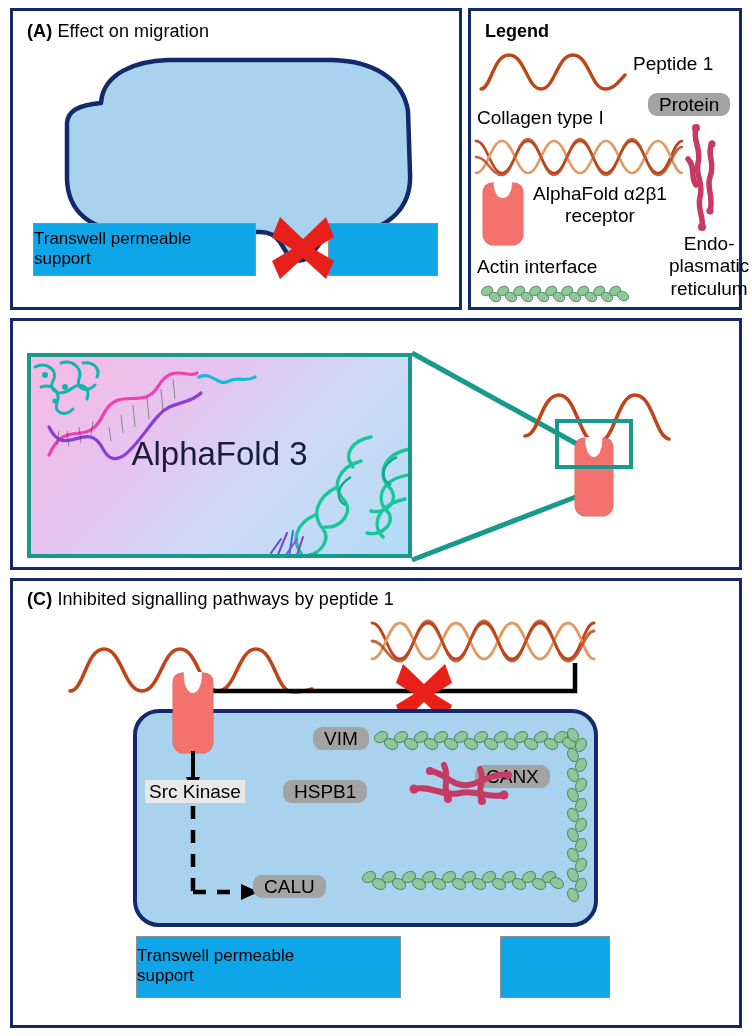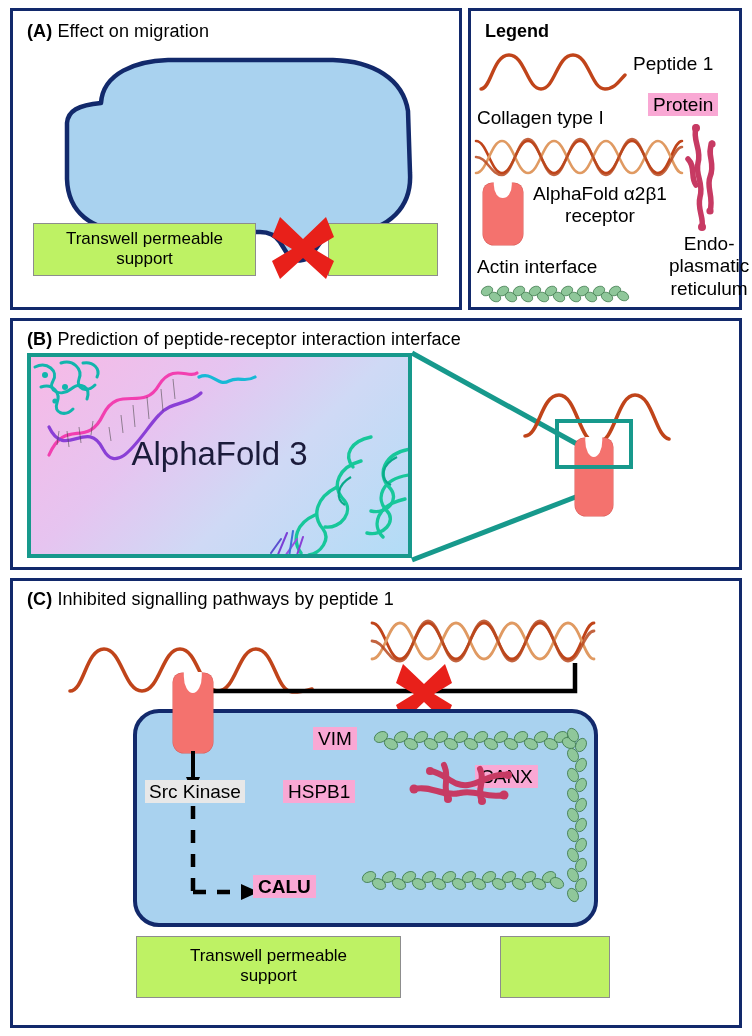--- a/index.html
+++ b/index.html
@@ -36,25 +36,25 @@
   #title-b{left:14px;top:8px;}
   #title-c{left:14px;top:8px;}
   #legend-title{
     position:absolute;left:14px;top:10px;
     font-size:18px;font-weight:bold;
   }
 
   
   .support-box{
     position:absolute;
-    background:#bef264;
+    background:#0ea5e9;
     border:1px solid #8d8d8d;
     box-sizing:border-box;
     font-size:17px;
-    text-align:center;
+    text-align:left;
     line-height:1.2;
     padding-top:5px;
   }
   .redx{position:absolute;}
   .cellbody{
     position:absolute;
     background:#a9d2ef;
     border:4px solid #12296b;
     box-sizing:border-box;
   }
@@ -66,21 +66,21 @@
   }
   .receptor::after{
     content:"";
     position:absolute;
     left:50%;top:-1px;
     transform:translateX(-50%);
     width:46%;height:26%;
     background:#ffffff;
     border-radius:0 0 60% 60%/0 0 100% 100%;
   }
-  .hl-green{background:#f9a8d4;padding:1px 5px;}
+  .hl-green{background:#a3a3a3;padding:1px 11px;border-radius:9px;}
   .hl-grey{background:#e8e8e8;padding:1px 4px;}
 
   .lbl{
     position:absolute;
     font-size:19px;
     white-space:nowrap;
     line-height:1.18;
   }
 
   svg{display:block;overflow:visible;}
@@ -190,23 +190,20 @@
       </g>
     </svg>
     <div class="lbl" style="left:198px;top:222px;">
       <div>Endo-</div>
       <div>plasmatic</div>
       <div>reticulum</div>
     </div>
   </div>
 
   <div class="panel" id="panel-b">
-    <div class="panel-title" id="title-b">
-      <b>(B)</b><span> Prediction of peptide-receptor interaction interface</span>
-    </div>
 
     <div class="abs" style="left:14px;top:32px;width:385px;height:205px;border:4px solid #17998c;box-sizing:border-box;overflow:hidden;background:linear-gradient(135deg,#f7b9e6 0%,#e6c4f0 35%,#cfd9f5 62%,#b2dcf6 100%);">
       <svg class="abs" style="left:0;top:0;" width="385" height="205">
 
         <g fill="none" stroke="#12b5ad" stroke-width="3" stroke-linecap="round">
           <path d="M 4 10 C 16 4, 28 14, 22 24 C 16 34, 30 40, 40 32 C 50 24, 60 30, 56 42"></path>
           <path d="M 10 30 C 22 26, 30 36, 26 46 C 22 56, 34 60, 42 52"></path>
           <path d="M 30 6 C 42 2, 52 12, 48 22 C 44 32, 56 36, 64 28"></path>
           <path d="M 52 6 C 62 4, 70 12, 66 20"></path>
         </g>
@@ -317,21 +314,21 @@
     <svg class="abs" style="left:170px;top:225px;" width="110" height="100">
       <line x1="10" y1="0" x2="10" y2="86" stroke="#000" stroke-width="4.5" stroke-dasharray="13 11"></line>
       <line x1="10" y1="86" x2="62" y2="86" stroke="#000" stroke-width="4.5" stroke-dasharray="13 11"></line>
       <path d="M 76 86 L 58 78 L 58 94 Z" fill="#000"></path>
     </svg>
 
     <div class="lbl" style="left:132px;top:200px;"><span class="hl-grey">Src Kinase</span></div>
     <div class="lbl" style="left:270px;top:200px;"><span class="hl-green">HSPB1</span></div>
     <div class="lbl" style="left:300px;top:147px;"><span class="hl-green">VIM</span></div>
     <div class="lbl" style="left:462px;top:185px;"><span class="hl-green">CANX</span></div>
-    <div class="lbl" style="left:240px;top:295px;font-weight:bold;"><span class="hl-green">CALU</span></div>
+    <div class="lbl" style="left:240px;top:295px;"><span class="hl-green">CALU</span></div>
 
     <svg class="abs" style="left:362px;top:148px;" width="200" height="24">
       <g fill="#8fc79a" stroke="#3f7a4d" stroke-width=".8">
         <ellipse cx="6" cy="8" rx="7" ry="5" transform="rotate(-28 6 8)"></ellipse>
           <ellipse cx="16" cy="15" rx="7" ry="5" transform="rotate(28 16 15)"></ellipse>
         <ellipse cx="26" cy="8" rx="7" ry="5" transform="rotate(-28 26 8)"></ellipse>
           <ellipse cx="36" cy="15" rx="7" ry="5" transform="rotate(28 36 15)"></ellipse>
         <ellipse cx="46" cy="8" rx="7" ry="5" transform="rotate(-28 46 8)"></ellipse>
           <ellipse cx="56" cy="15" rx="7" ry="5" transform="rotate(28 56 15)"></ellipse>
         <ellipse cx="66" cy="8" rx="7" ry="5" transform="rotate(-28 66 8)"></ellipse>

